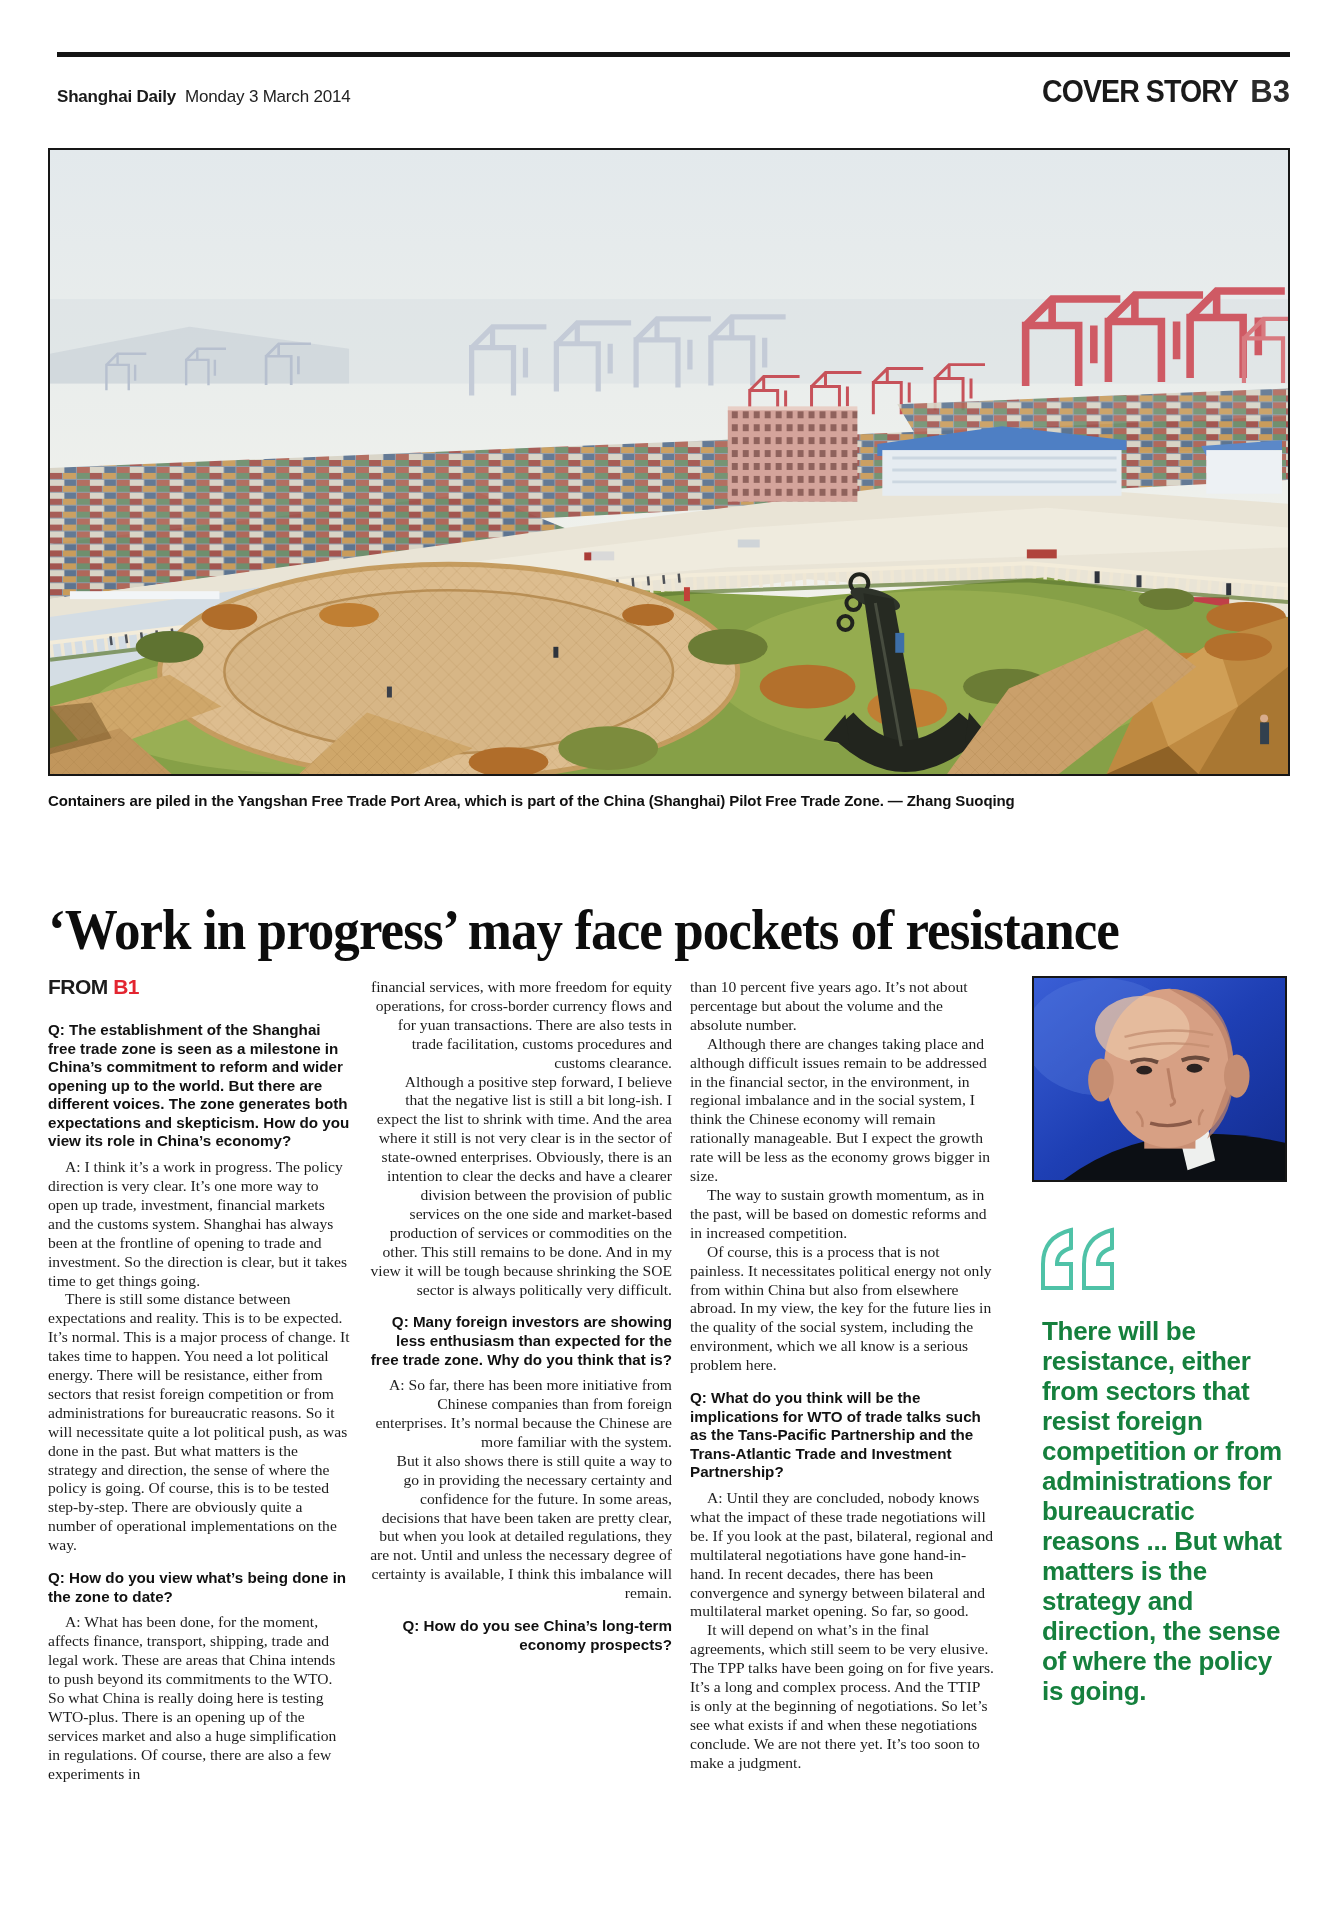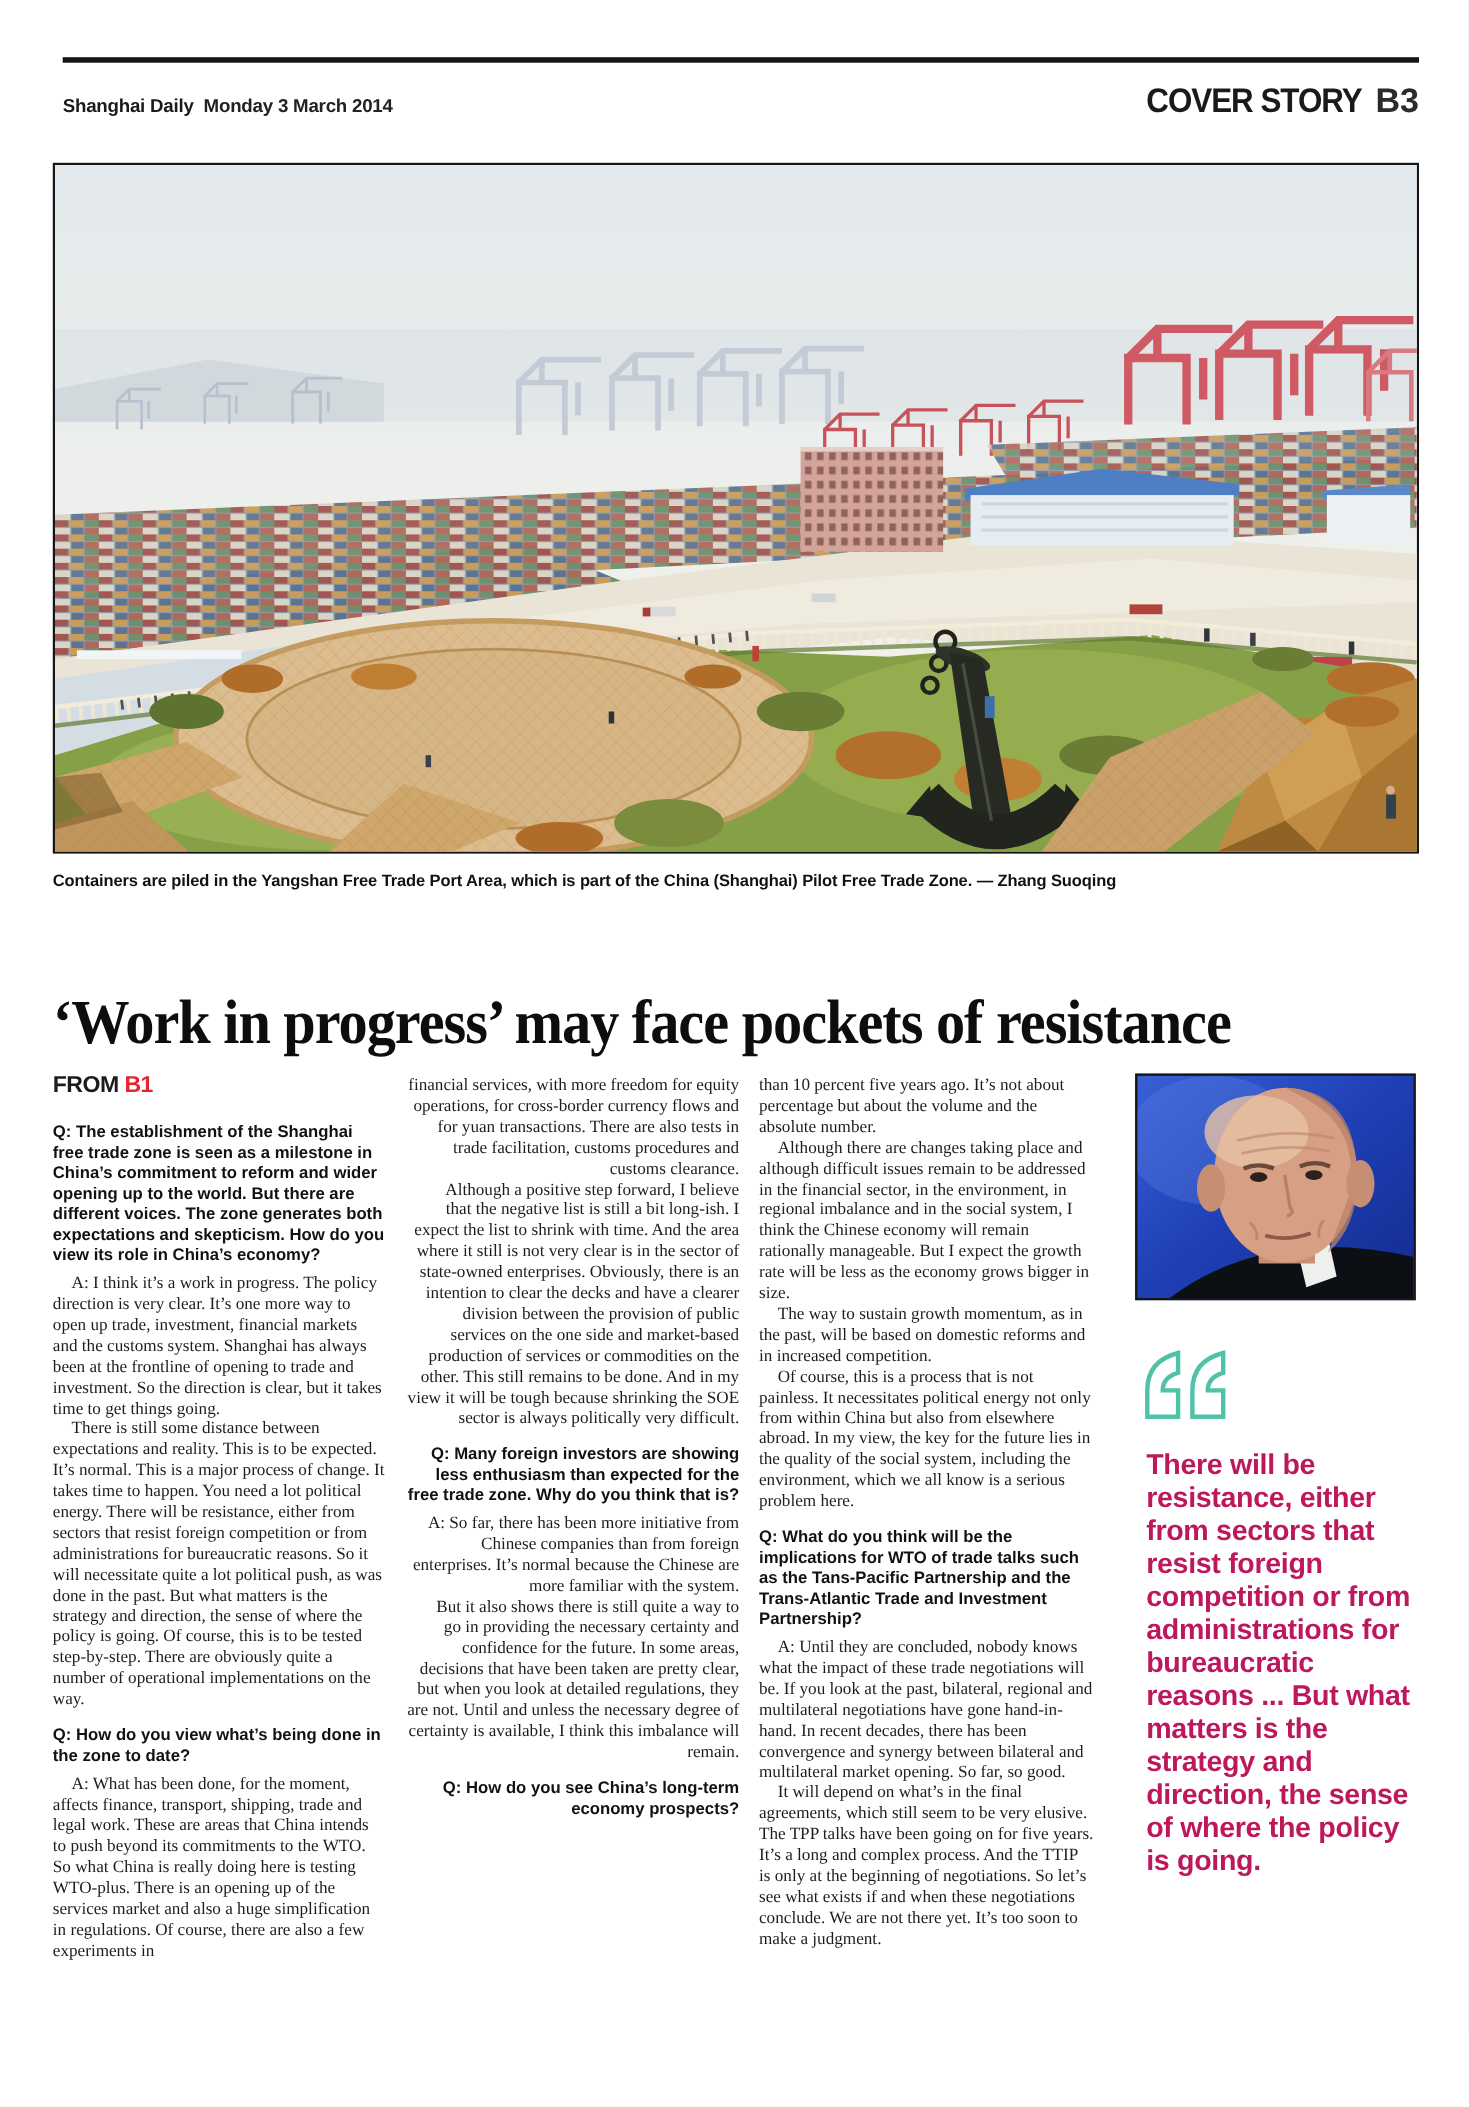--- a/index.html
+++ b/index.html
@@ -4,21 +4,21 @@
 <style>
   html,body{margin:0;padding:0;background:#e8e8e8;}
   .page{position:relative;width:1335px;height:1915px;background:#ffffff;margin:0 auto;
         font-family:"Liberation Sans",sans-serif;color:#1a1a1a;overflow:hidden;}
 
   
   .top-rule{position:absolute;left:57px;top:52px;width:1233px;height:5px;background:#141414;}
   .masthead-row{position:absolute;left:57px;top:74px;width:1233px;display:flex;justify-content:space-between;align-items:baseline;}
   .mh-left{font-size:17px;letter-spacing:-0.2px;}
   .mh-paper{font-weight:bold;}
-  .mh-date{font-weight:bold;margin-left:9px;color:#222;text-align:center;}
+  .mh-date{font-weight:normal;margin-left:9px;color:#222;text-align:center;}
   .mh-right{display:flex;align-items:baseline;gap:12px;}
   .mh-section{font-weight:bold;font-size:31px;letter-spacing:-1px;display:inline-block;transform:scaleX(.92);transform-origin:right;}
   .mh-page{font-size:31px;font-weight:700;color:#2b2b2b;letter-spacing:0;}
 
   
   .port-photo{position:absolute;left:48px;top:148px;width:1242px;height:628px;border:2px solid #161616;box-sizing:border-box;background:#e9edf0;}
   .port-photo svg{display:block;width:100%;height:100%;}
   .photo-caption{position:absolute;left:48px;top:792px;width:1180px;font-size:15px;font-weight:bold;letter-spacing:-0.1px;color:#111;}
 
   
@@ -36,21 +36,21 @@
   .q-head{font-family:"Liberation Sans",sans-serif;font-weight:bold;font-size:15.2px;line-height:18.6px;margin:14px 0 7px 0;color:#111;}
   .para{margin:0;text-indent:17px;}
   .para.noindent{text-indent:0;}
 
   
   .portrait{position:absolute;left:1032px;top:976px;width:255px;height:206px;border:2px solid #161616;box-sizing:border-box;background:#1a3aa8;}
   .portrait svg{display:block;width:100%;height:100%;}
   .quote-icon{position:absolute;left:1040px;top:1226px;width:82px;height:66px;}
   .pull-quote{position:absolute;left:1042px;top:1316px;width:252px;
               font-family:"Liberation Sans",sans-serif;font-weight:bold;font-size:26px;line-height:30px;
-              letter-spacing:-0.3px;color:#be185d;}
+              letter-spacing:-0.3px;color:#15803d;}
 </style>
 </head>
 <body>
 
 <div class="page">
 
   <div class="top-rule"></div>
   <div class="masthead-row">
     <div class="mh-left">
       <span class="mh-paper">Shanghai Daily</span><span class="mh-date">Monday 3 March 2014</span>

